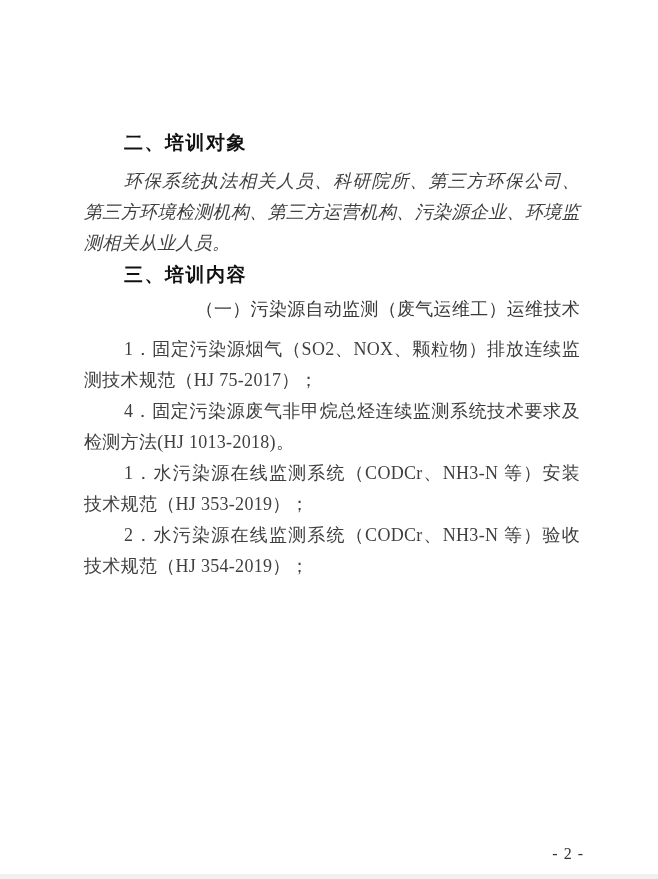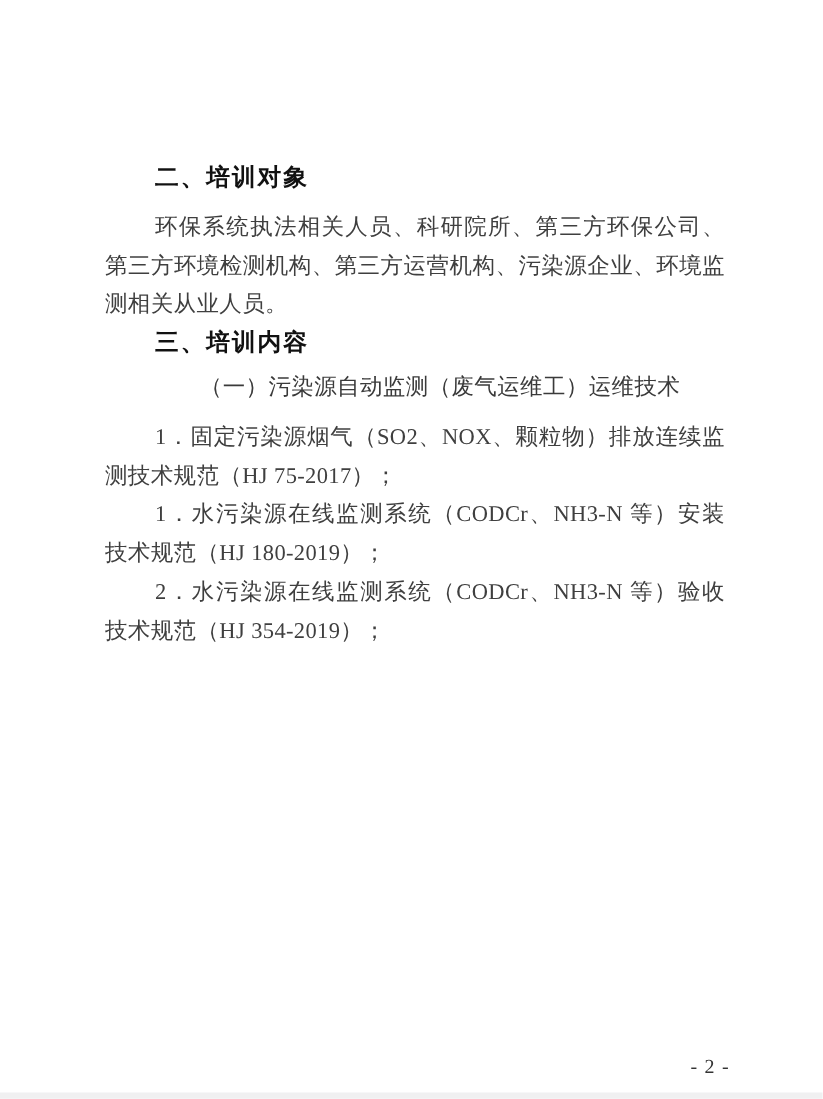--- a/index.html
+++ b/index.html
@@ -37,25 +37,26 @@
   .h-major {
     font-family: Liberation Sans, sans-serif;
     font-weight: bold;
     color: #111111;
     font-size: 19px;
     letter-spacing: 1.5px;
     text-align: left;
   }
   .para {
     margin-top: 8px;
+    font-style: italic;
   }
   .sub {
     margin-top: 4px;
     margin-bottom: 9px;
-    text-align: center;
+    text-align: right;
     color: #3a3a3a;
   }
   .item {
     margin: 0;
   }
   .footer-pagenum {
     position: absolute;
     top: 845px;
     right: 74px;
     font-family: "Liberation Serif", serif;
@@ -84,23 +85,24 @@
     <p class="block para">环保系统执法相关人员、科研院所、第三方环保公司、第三方环境检测机构、第三方运营机构、污染源企业、环境监测相关从业人员。</p>
 
     <p class="block h-major">三、培训内容</p>
 
     <p class="block sub">（一）污染源自动监测（废气运维工）运维技术</p>
 
     <p class="block item">1．固定污染源烟气（SO2、NOX、颗粒物）排放连续监测技术规范（HJ 75-2017）；</p>
 
 
 
+    <p class="block item">4．固定污染源废气非甲烷总烃连续监测系统技术要求及检测方法(HJ 1013-2018)。</p>
 
 
-    <p class="block item">1．水污染源在线监测系统（CODCr、NH3-N 等）安装技术规范（HJ 180-2019）；</p>
+    <p class="block item">1．水污染源在线监测系统（CODCr、NH3-N 等）安装技术规范（HJ 353-2019）；</p>
 
     <p class="block item">2．水污染源在线监测系统（CODCr、NH3-N 等）验收技术规范（HJ 354-2019）；</p>
 
 
   </div>
 
   <div class="footer-pagenum">- 2 -</div>
 
   <div class="bottom-strip"></div>
 

